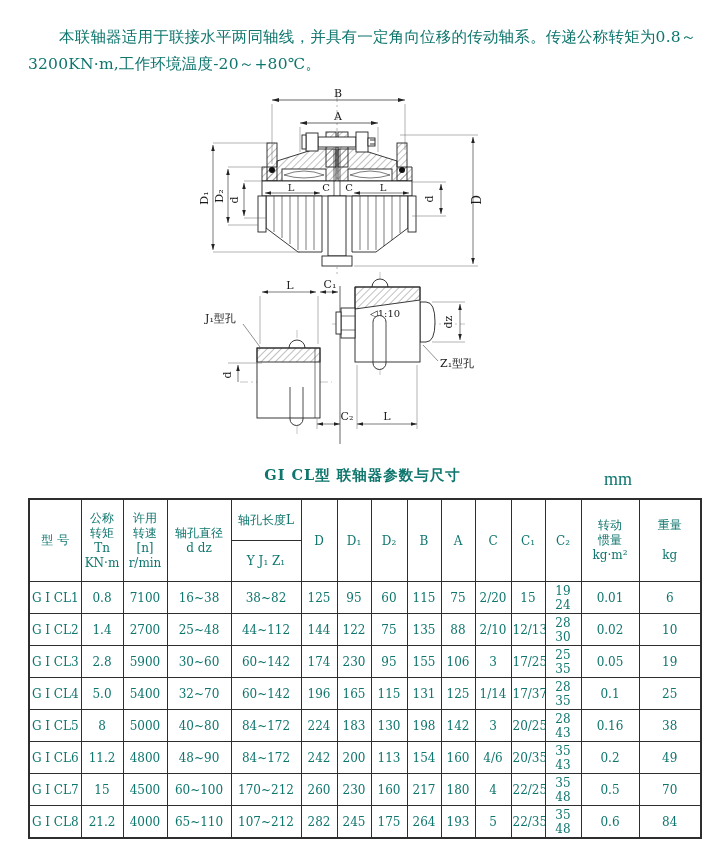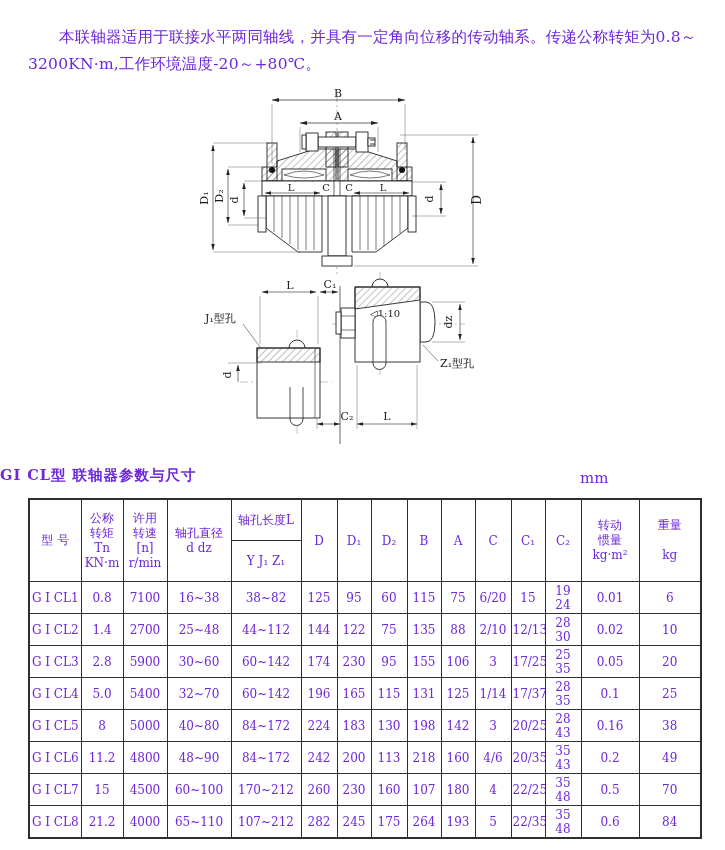--- a/index.html
+++ b/index.html
@@ -1,23 +1,23 @@
 <!DOCTYPE html>
 <html><head>
 <meta charset="utf-8">
 <style>
   html,body{margin:0;padding:0;background:#fff;}
   .page{position:relative;width:725px;height:850px;background:#ffffff;overflow:hidden;
-        font-family:"DejaVu Serif","Liberation Serif",serif;color:#6d28d9;}
+        font-family:"DejaVu Serif","Liberation Serif",serif;color:#0f766e;}
   .intro{position:absolute;left:28px;top:8px;width:672px;font-size:15.5px;line-height:1.75;
          text-indent:2em;letter-spacing:0.2px;}
   .drawing{position:absolute;left:200px;top:86px;}
-  .tbl-title{position:absolute;left:0;top:466px;width:725px;
+  .tbl-title{position:absolute;left:0;top:466px;width:725px;text-align:center;
              font-size:14.5px;font-weight:bold;letter-spacing:1px;}
-  .tbl-unit{position:absolute;left:580px;top:469px;font-size:15px;font-weight:normal;}
+  .tbl-unit{position:absolute;left:604px;top:469px;font-size:18px;font-weight:normal;font-family:Liberation Serif, serif;}
   table.params{position:absolute;left:28px;top:498px;width:672px;border-collapse:collapse;
                table-layout:fixed;font-size:12px;}
   table.params th,table.params td{border:1px solid #2e2e2e;text-align:center;vertical-align:middle;
                padding:0 1px;font-weight:normal;overflow:hidden;}
   table.params{border:2px solid #2e2e2e;}
   table.params thead tr.h1 th{height:40px;}
   table.params thead tr.h2 th{height:40px;}
   table.params tbody td{height:31px;}
   .pre{white-space:pre-line;line-height:1.25;}
   text{font-family:"DejaVu Serif","Liberation Serif",serif;fill:#1a1a1a;}
@@ -257,21 +257,21 @@
           <td>G I CL1</td>
           <td>0.8</td>
           <td>7100</td>
           <td>16~38</td>
           <td>38~82</td>
           <td>125</td>
           <td>95</td>
           <td>60</td>
           <td>115</td>
           <td>75</td>
-          <td>6/20</td>
+          <td>2/20</td>
           <td>15</td>
           <td>19 24</td>
           <td>0.01</td>
           <td>6</td>
         </tr>
         <tr>
           <td>G I CL2</td>
           <td>1.4</td>
           <td>2700</td>
           <td>25~48</td>
@@ -295,21 +295,21 @@
           <td>60~142</td>
           <td>174</td>
           <td>230</td>
           <td>95</td>
           <td>155</td>
           <td>106</td>
           <td>3</td>
           <td>17/25</td>
           <td>25 35</td>
           <td>0.05</td>
-          <td>20</td>
+          <td>19</td>
         </tr>
         <tr>
           <td>G I CL4</td>
           <td>5.0</td>
           <td>5400</td>
           <td>32~70</td>
           <td>60~142</td>
           <td>196</td>
           <td>165</td>
           <td>115</td>
@@ -340,38 +340,38 @@
         </tr>
         <tr>
           <td>G I CL6</td>
           <td>11.2</td>
           <td>4800</td>
           <td>48~90</td>
           <td>84~172</td>
           <td>242</td>
           <td>200</td>
           <td>113</td>
-          <td>218</td>
+          <td>154</td>
           <td>160</td>
           <td>4/6</td>
           <td>20/35</td>
           <td>35 43</td>
           <td>0.2</td>
           <td>49</td>
         </tr>
         <tr>
           <td>G I CL7</td>
           <td>15</td>
           <td>4500</td>
           <td>60~100</td>
           <td>170~212</td>
           <td>260</td>
           <td>230</td>
           <td>160</td>
-          <td>107</td>
+          <td>217</td>
           <td>180</td>
           <td>4</td>
           <td>22/25</td>
           <td>35 48</td>
           <td>0.5</td>
           <td>70</td>
         </tr>
         <tr>
           <td>G I CL8</td>
           <td>21.2</td>

